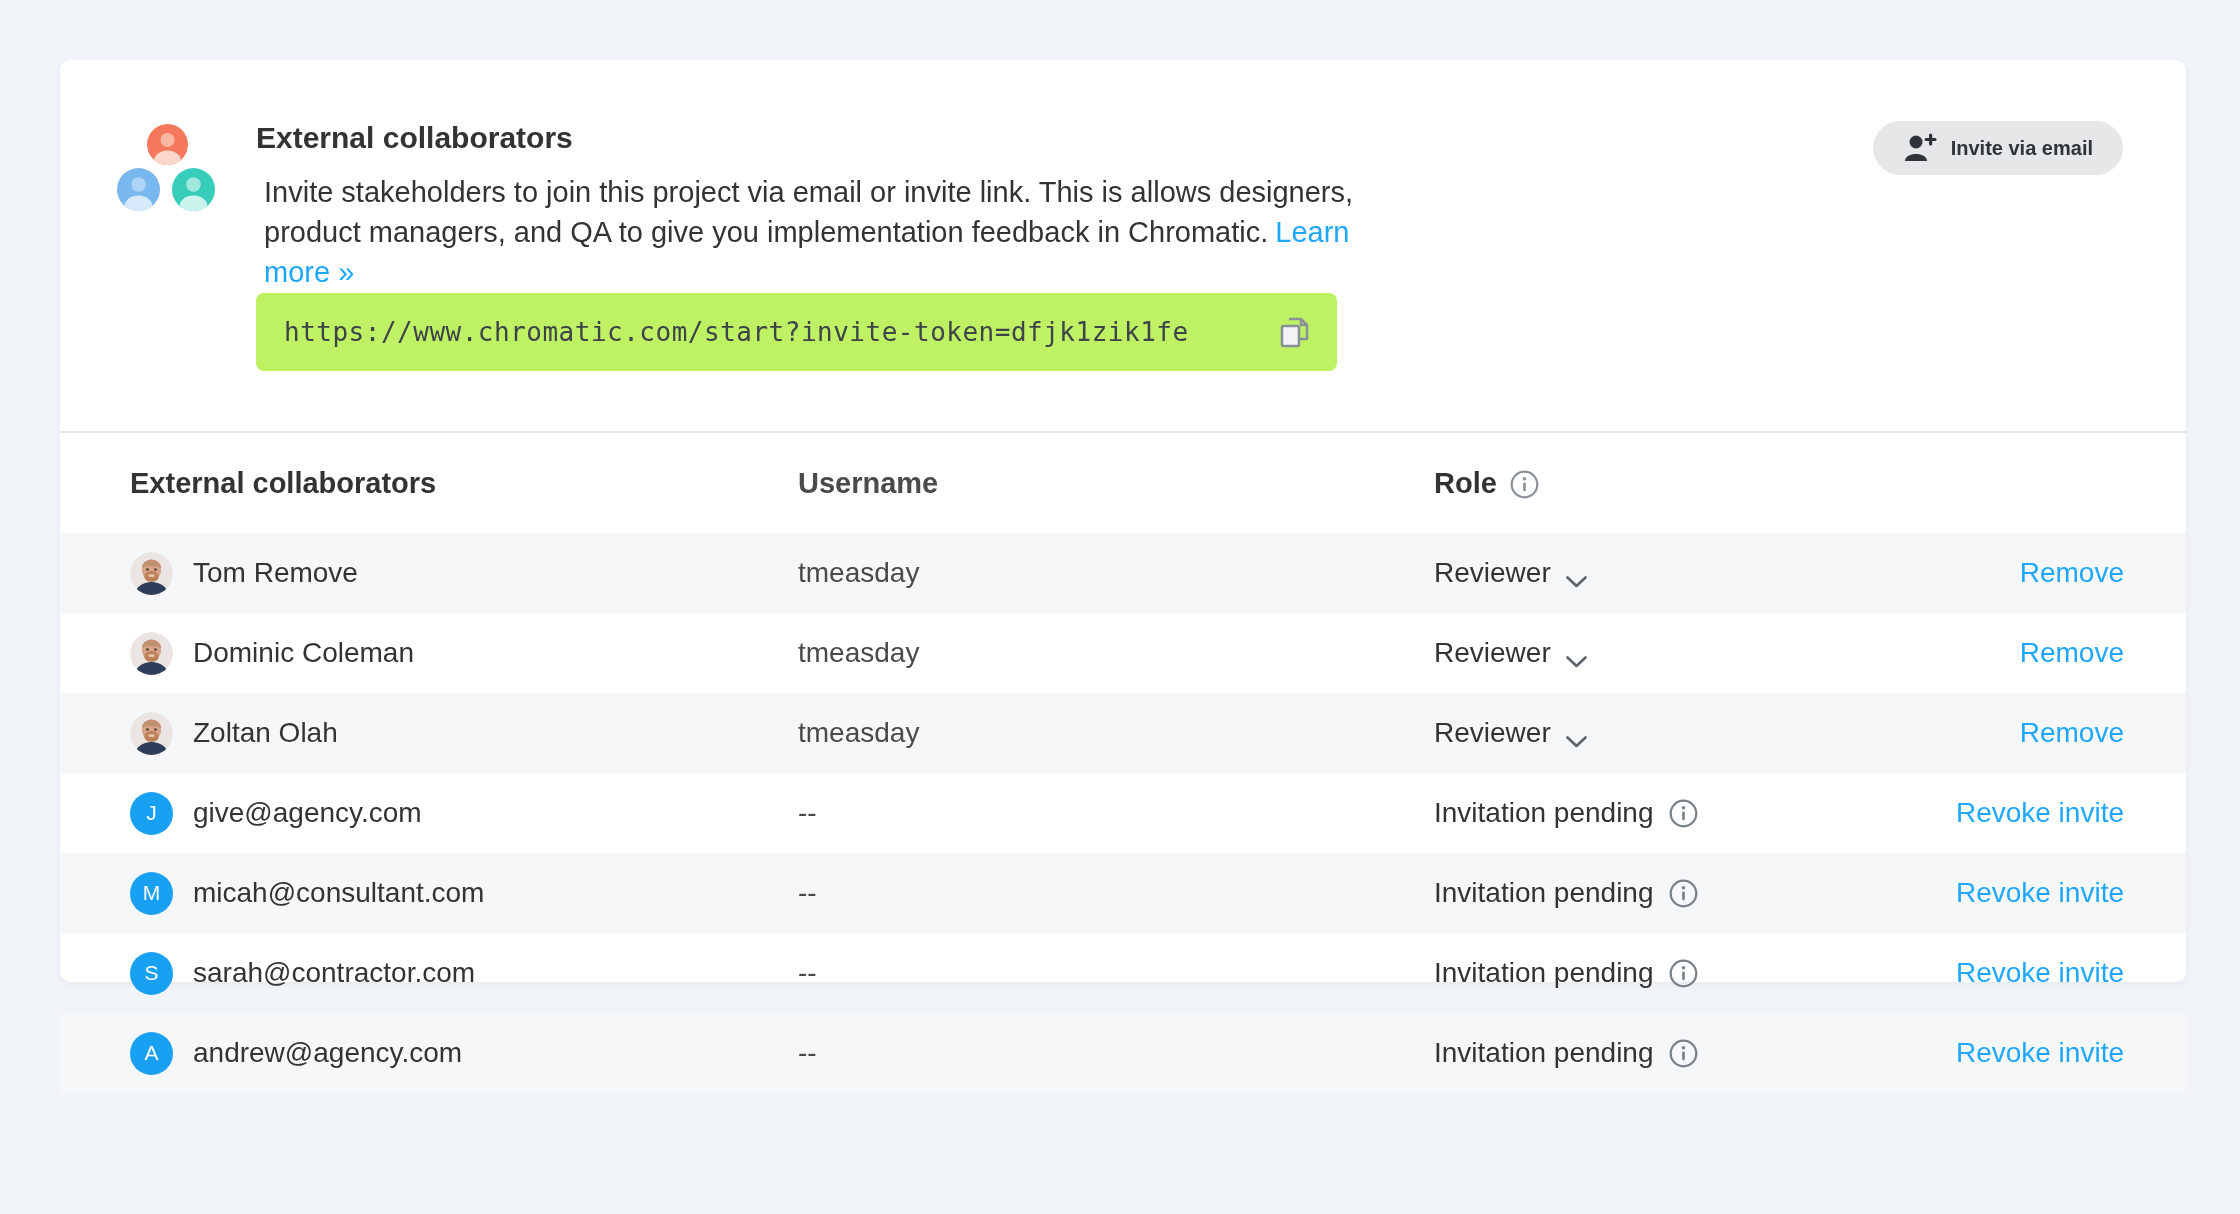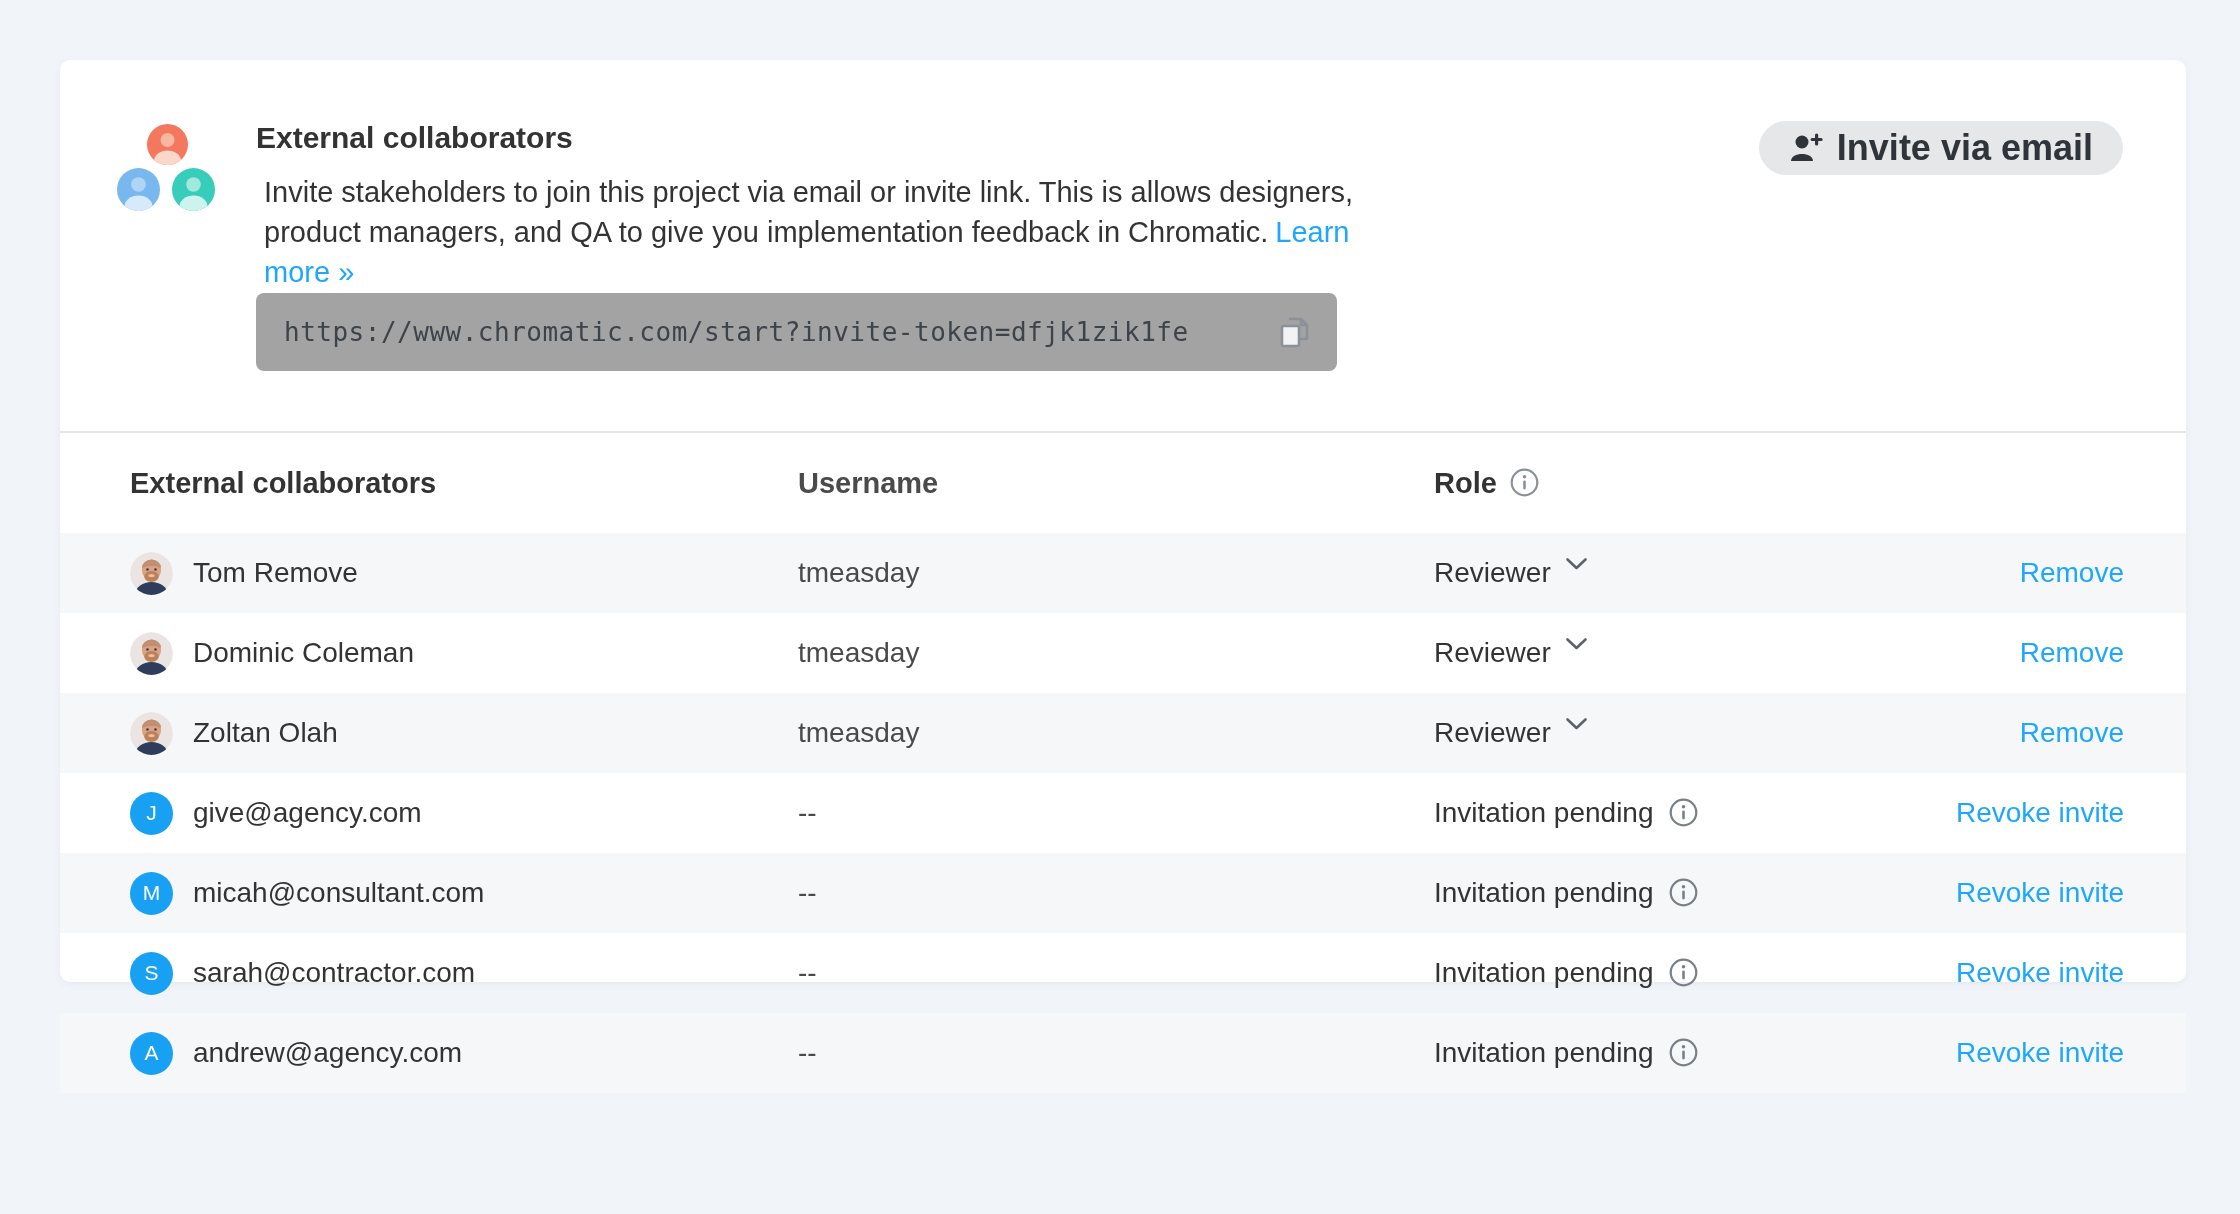--- a/index.html
+++ b/index.html
@@ -27,26 +27,26 @@
   .card-header{position:relative;height:371px;}
   .avatar-cluster{position:absolute;left:57px;top:64px;width:98px;height:87px;}
   .header-text{position:absolute;left:196px;top:58px;width:1210px;}
   .section-title{margin:0;font-size:30px;font-weight:700;color:#333;line-height:40px;}
   .section-desc{margin:14px 8px 0;font-size:29px;line-height:40px;color:#333;max-width:1150px;}
   .learn-more{color:var(--accent);text-decoration:none;cursor:pointer;margin-left:7px;}
   .invite-btn{
     position:absolute;top:61px;right:63px;height:54px;
     padding:0 30px;border:none;border-radius:27px;
     background:#e5e7e9;display:inline-flex;align-items:center;gap:14px;
-    font-family:"Liberation Sans",sans-serif;font-weight:700;font-size:36px;color:#2e343a;
+    font-family:"Liberation Sans",sans-serif;font-weight:700;font-size:20px;color:#2e343a;
     cursor:pointer;
   }
   .invite-link-box{
     position:absolute;left:196px;top:233px;width:1081px;height:78px;
-    background:#a3a3a3;border-radius:8px;
+    background:#bef264;border-radius:8px;
     display:flex;align-items:center;
     padding:0 22px 0 28px;box-sizing:border-box;
   }
   .invite-url{
     font-family:"DejaVu Sans Mono","Liberation Mono",monospace;
     font-size:26px;color:#3d4349;letter-spacing:0.5px;white-space:nowrap;
   }
   .copy-btn{margin-left:auto;background:none;border:none;padding:0;cursor:pointer;display:flex;align-items:center;}
   
   .divider{border:none;border-top:2px solid #e3e4e6;margin:0;}
@@ -54,21 +54,21 @@
     display:grid;
     grid-template-columns:668px 636px 1fr 200px;
     align-items:center;
     padding:0 62px 0 70px;
   }
   .thead{height:100px;font-size:29px;font-weight:700;color:#333;}
   .trow{height:80px;font-size:28px;}
   .tbody .trow:nth-child(odd){background:#f6f7f9;}
   .col-name{display:flex;align-items:center;gap:20px;min-width:0;}
   .col-user{color:#4a4a4a;}
-  .col-role{display:flex;align-items:flex-start;gap:14px;color:#333;}
+  .col-role{display:flex;align-items:flex-end;gap:14px;color:#333;}
   .col-action{text-align:right;}
   .col-action a{color:var(--accent);text-decoration:none;cursor:pointer;font-size:28px;white-space:nowrap;}
   .letter-avatar{
     width:43px;height:43px;border-radius:50%;
     background:var(--letter-avatar-bg);color:#fff;
     display:inline-flex;align-items:center;justify-content:center;
     font-size:21px;flex:0 0 43px;
   }
   .photo-avatar{width:43px;height:43px;display:inline-flex;flex:0 0 43px;}
   .th-role{display:flex;gap:12px;}

